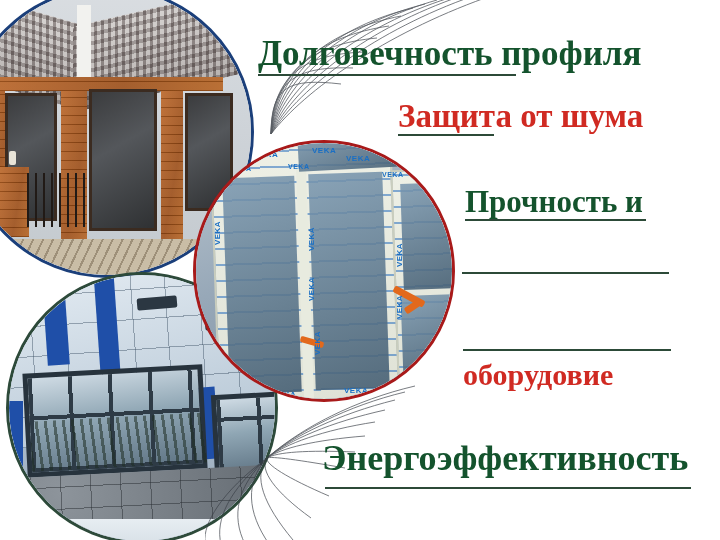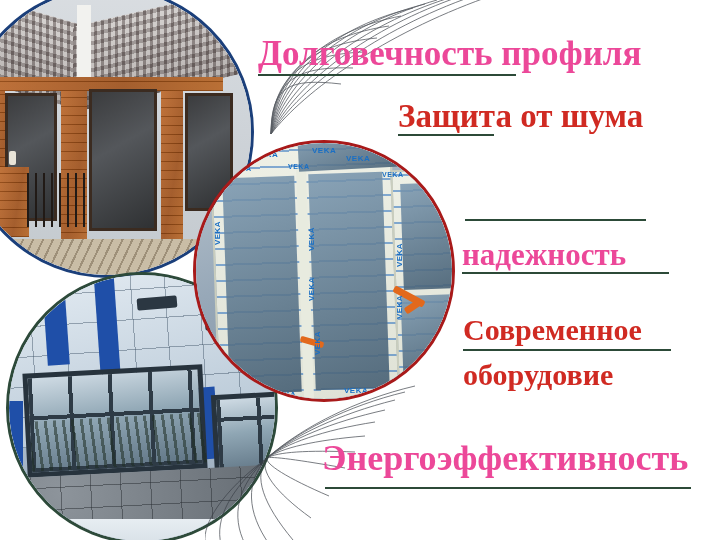--- a/index.html
+++ b/index.html
@@ -183,21 +183,21 @@
   }
 
   
   .headline {
     position: absolute;
     font-family: "Liberation Serif", "DejaVu Serif", serif;
     font-weight: 700;
     white-space: nowrap;
     line-height: 1;
   }
-  .navy { color: #ec4899; }
+  .navy { color: #14532d; }
   .red  { color: #d02a22; }
 
   .rule {
     position: absolute;
     height: 2px;
     background: #2c4a38;
   }
 
   
   #watermark {
@@ -347,26 +347,25 @@
       <path d="M62,74 C16,108 -2,140 0,158"></path>
     </g>
   </svg>
 
   <div class="headline navy" style="left:258px; top:36px; font-size:35px;">Долговечность профиля</div>
   <div class="rule" style="left:258px; top:74px; width:258px;"></div>
 
   <div class="headline red" style="left:398px; top:100px; font-size:33px;font-family:Liberation Serif, serif;">Защита от шума</div>
   <div class="rule" style="left:398px; top:134px; width:96px;"></div>
 
+  <div class="headline navy" style="left:465px; top:186px; font-size:31px;">Прочность и</div>
   <div class="rule" style="left:465px; top:219px; width:181px;"></div>
 
-  <div class="headline navy" style="left:462px; top:239px; font-size:31px;">надежность</div>
   <div class="rule" style="left:462px; top:272px; width:207px;"></div>
 
-  <div class="headline red" style="left:463px; top:315px; font-size:30px;">Современное</div>
   <div class="rule" style="left:463px; top:349px; width:208px;"></div>
 
   <div class="headline navy" style="left:322px; top:440px; font-size:36px;">Энергоэффективность</div>
 
   <div class="headline red" style="left:463px; top:360px; font-size:30px;">оборудовие</div>
   <div class="rule" style="left:325px; top:487px; width:366px;"></div>
 
 
 </div>
 

